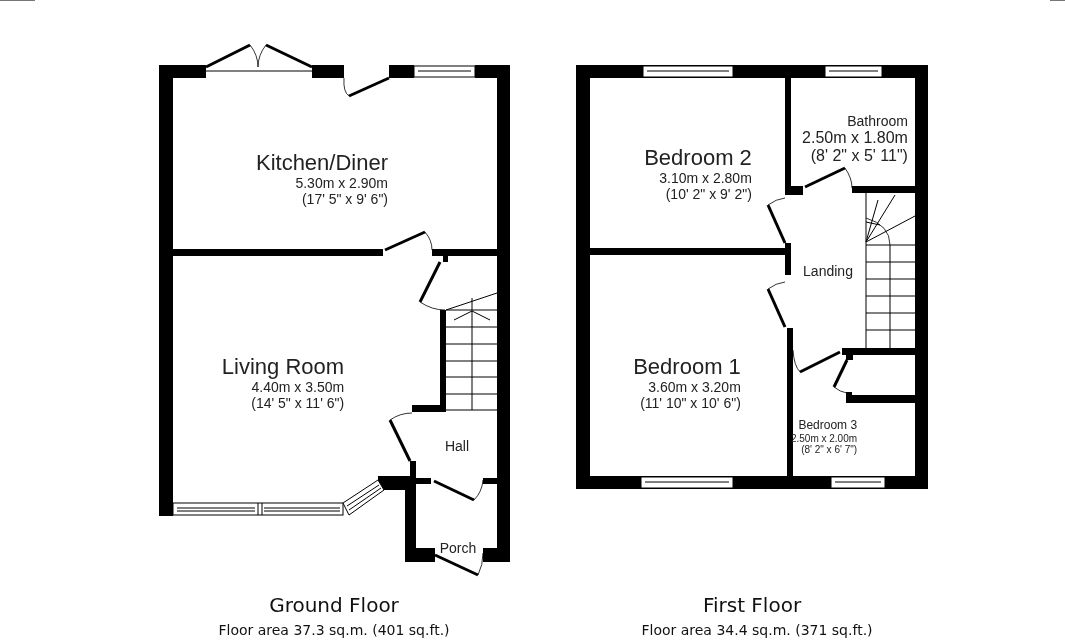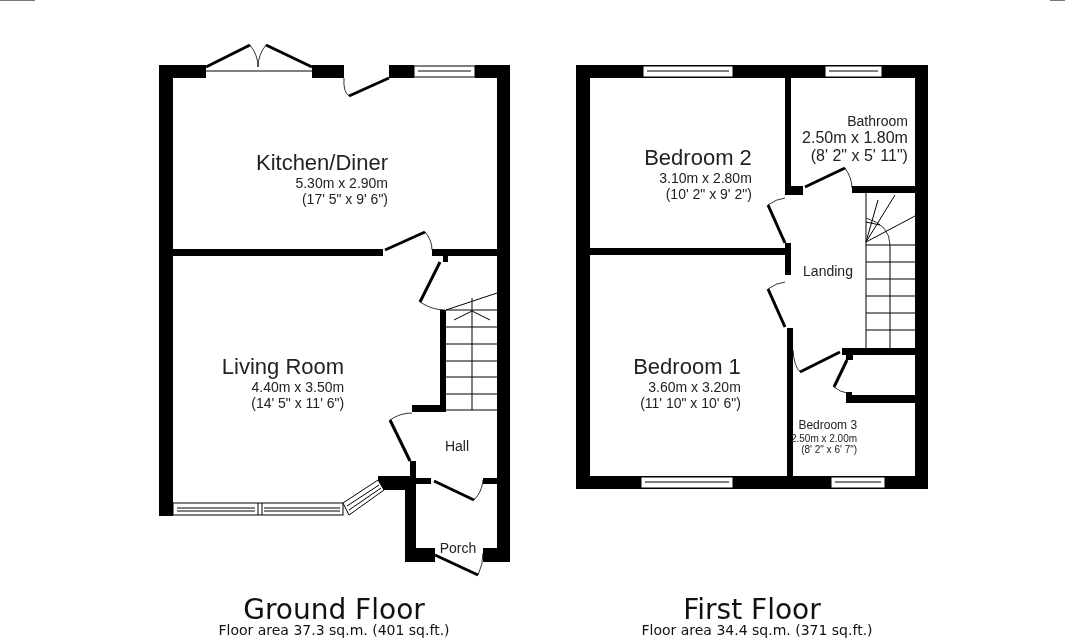--- a/index.html
+++ b/index.html
@@ -10,21 +10,21 @@
   .door { stroke:#000; stroke-width:3; fill:none; }
   .arc { stroke:#000; stroke-width:0.8; fill:none; }
   .win { fill:#fff; stroke:#000; stroke-width:1; }
   .lbl { position:absolute; text-align:right; white-space:nowrap; transform:translateX(-50%); line-height:1.15; color:#222; }
   .room-name { font-size:22px; }
   .room-dim { font-size:14px; }
   .room-name-s { font-size:14px; }
   .room-dim-s { font-size:16px; }
   .room-name-xs { font-size:12px; }
   .room-dim-xs { font-size:10px; }
-  .floor-title { position:absolute; font-family:"DejaVu Sans", sans-serif; font-size:28px; transform:translateX(-50%); white-space:nowrap; color:#111; }
+  .floor-title { position:absolute; font-family:"DejaVu Sans", sans-serif; font-size:20px; transform:translateX(-50%); white-space:nowrap; color:#111; }
   .floor-area { position:absolute; font-family:"DejaVu Sans", sans-serif; font-size:14px; transform:translateX(-50%); white-space:nowrap; color:#111; }
   .corner { position:absolute; top:0; height:1px; background:#777; }
 </style>
 </head>
 <body>
 
 <div class="corner" style="left:0;width:35px;"></div>
 <div class="corner" style="left:1050px;width:15px;"></div>
 
 <svg class="plan" viewBox="0 0 1065 644">

